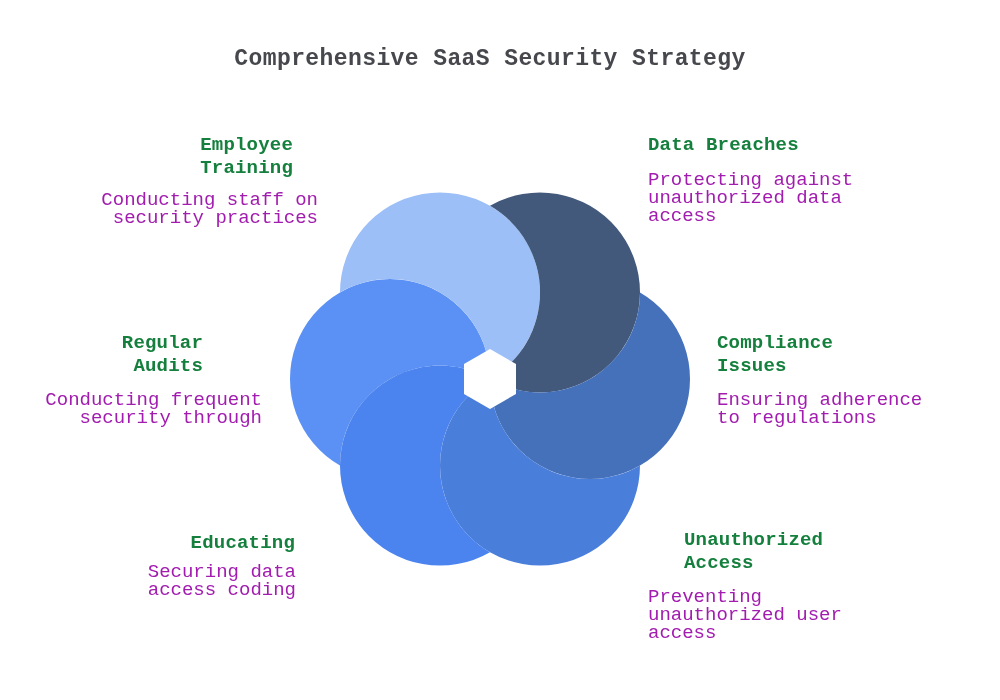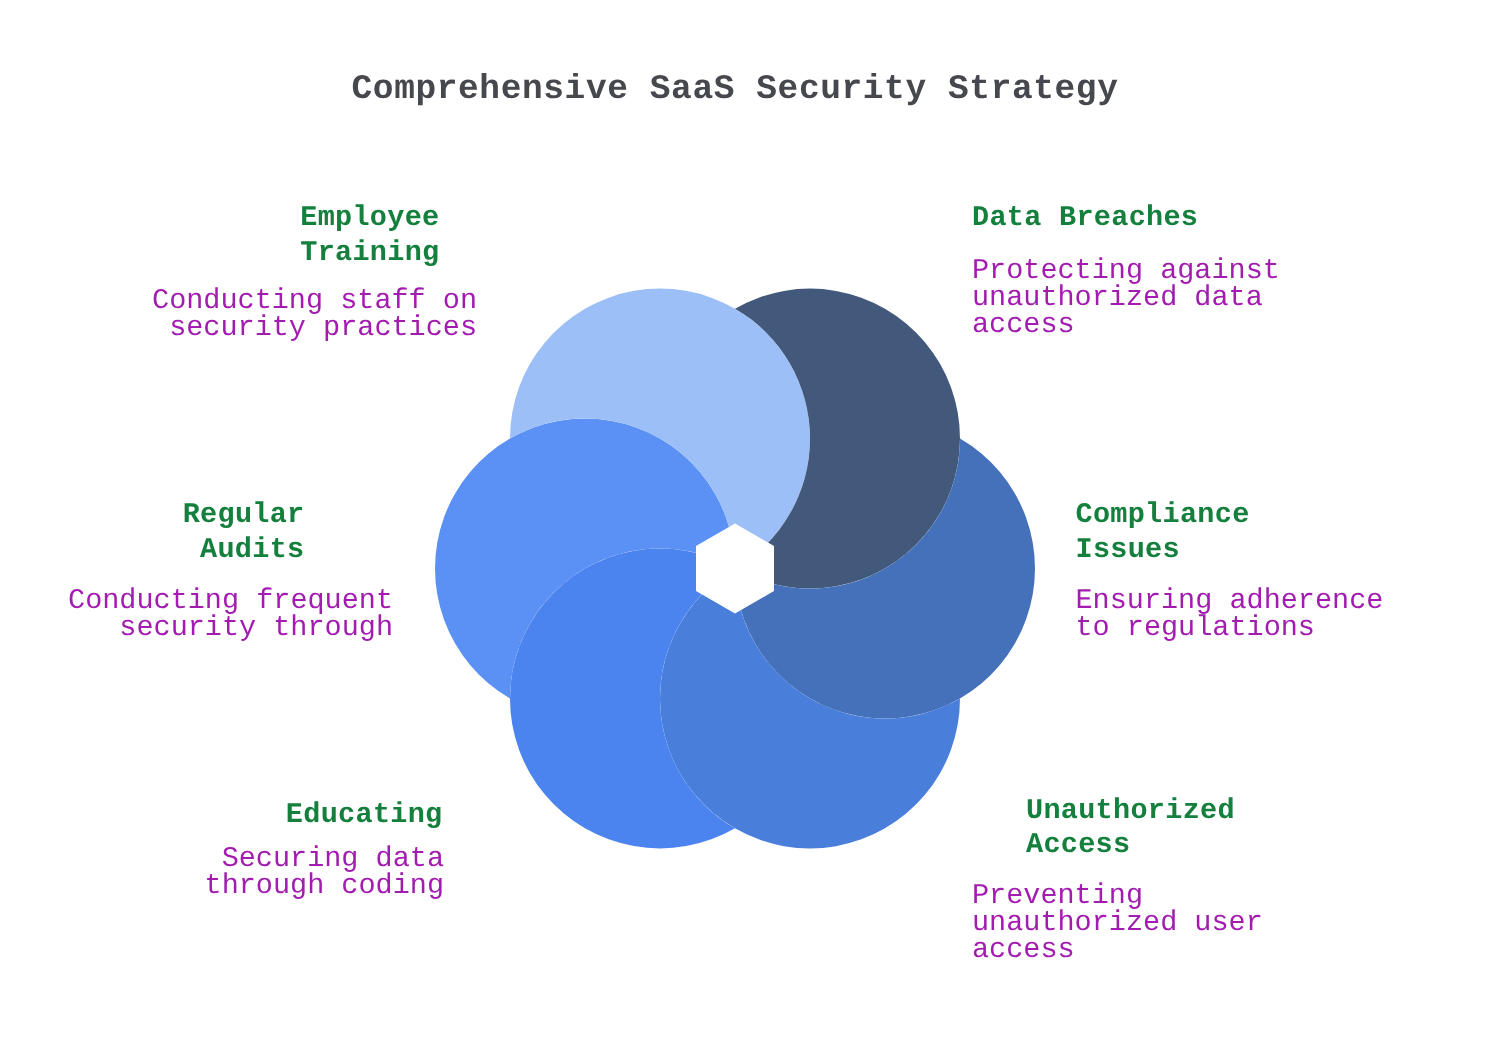--- a/index.html
+++ b/index.html
@@ -80,21 +80,21 @@
       </div>
       <div id="b-compliance-issues" class="lbl body">
         <span>Ensuring adherence</span>
         <span>to regulations</span>
       </div>
       <div id="h-encryption" class="lbl heading ra">
         <span>Educating</span>
       </div>
       <div id="b-encryption" class="lbl body ra">
         <span>Securing data</span>
-        <span>through coding</span>
+        <span>access coding</span>
       </div>
       <div id="h-unauthorized-access" class="lbl heading">
         <span>Unauthorized</span>
         <span>Access</span>
       </div>
       <div id="b-unauthorized-access" class="lbl body">
         <span>Preventing</span>
         <span>unauthorized user</span>
         <span>access</span>
       </div>

